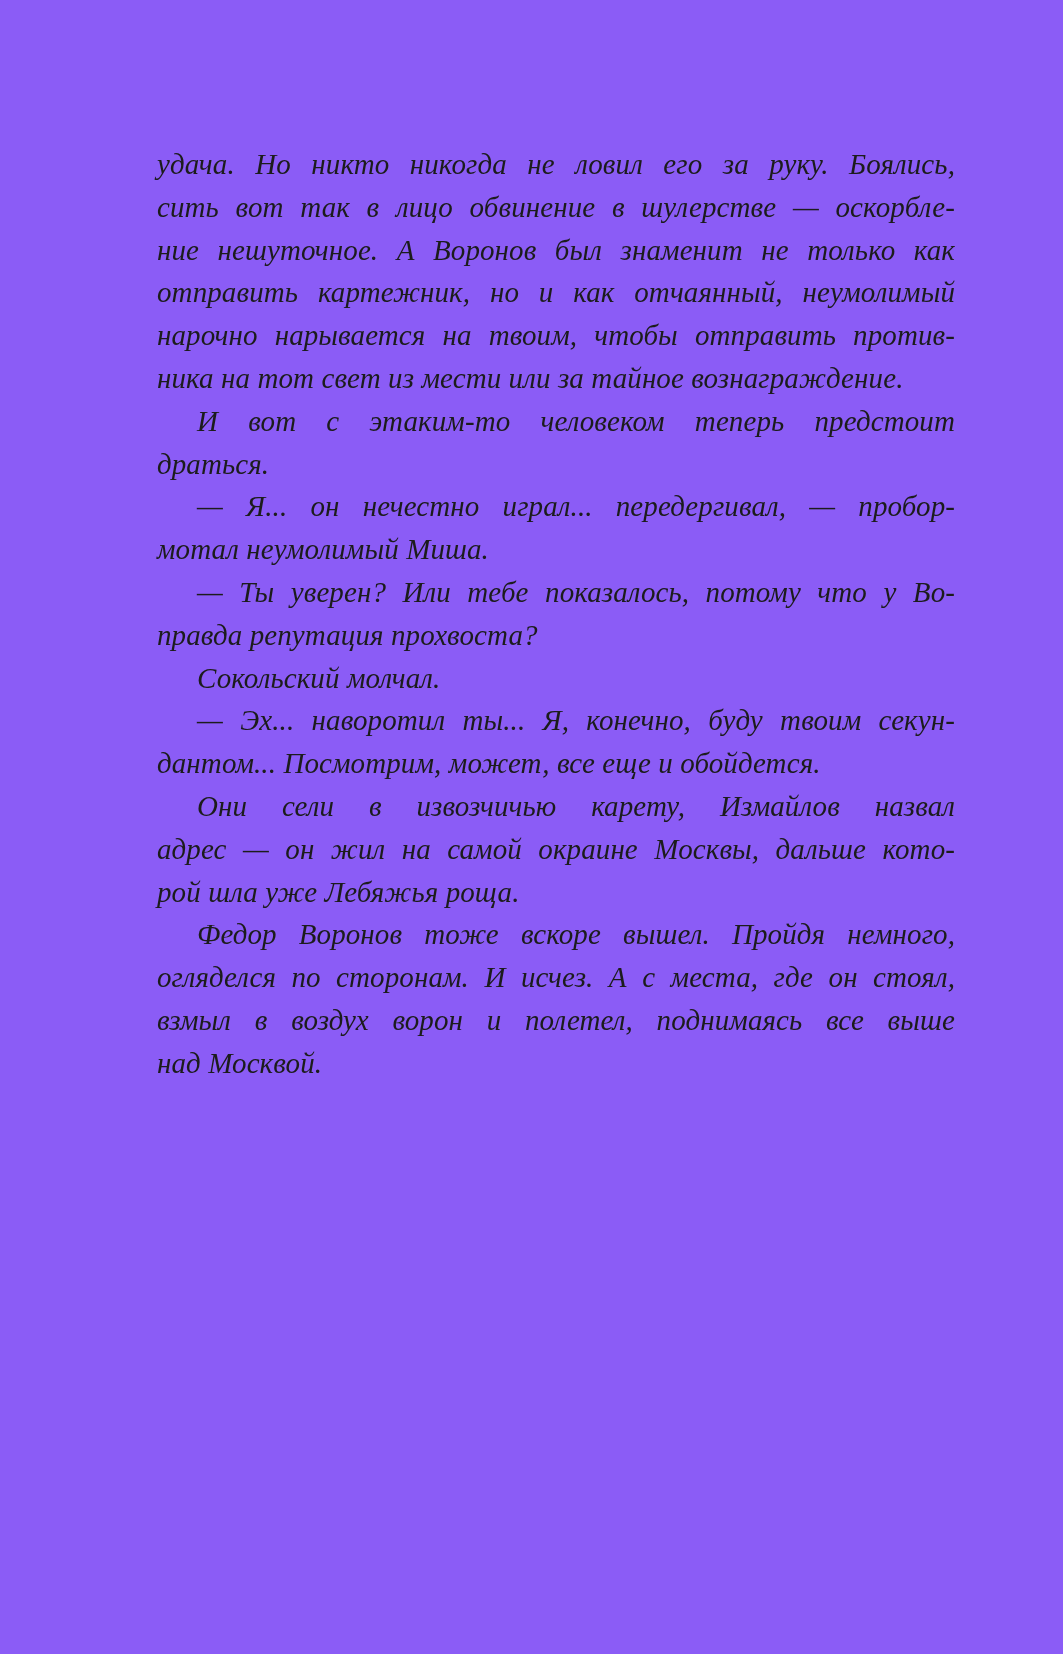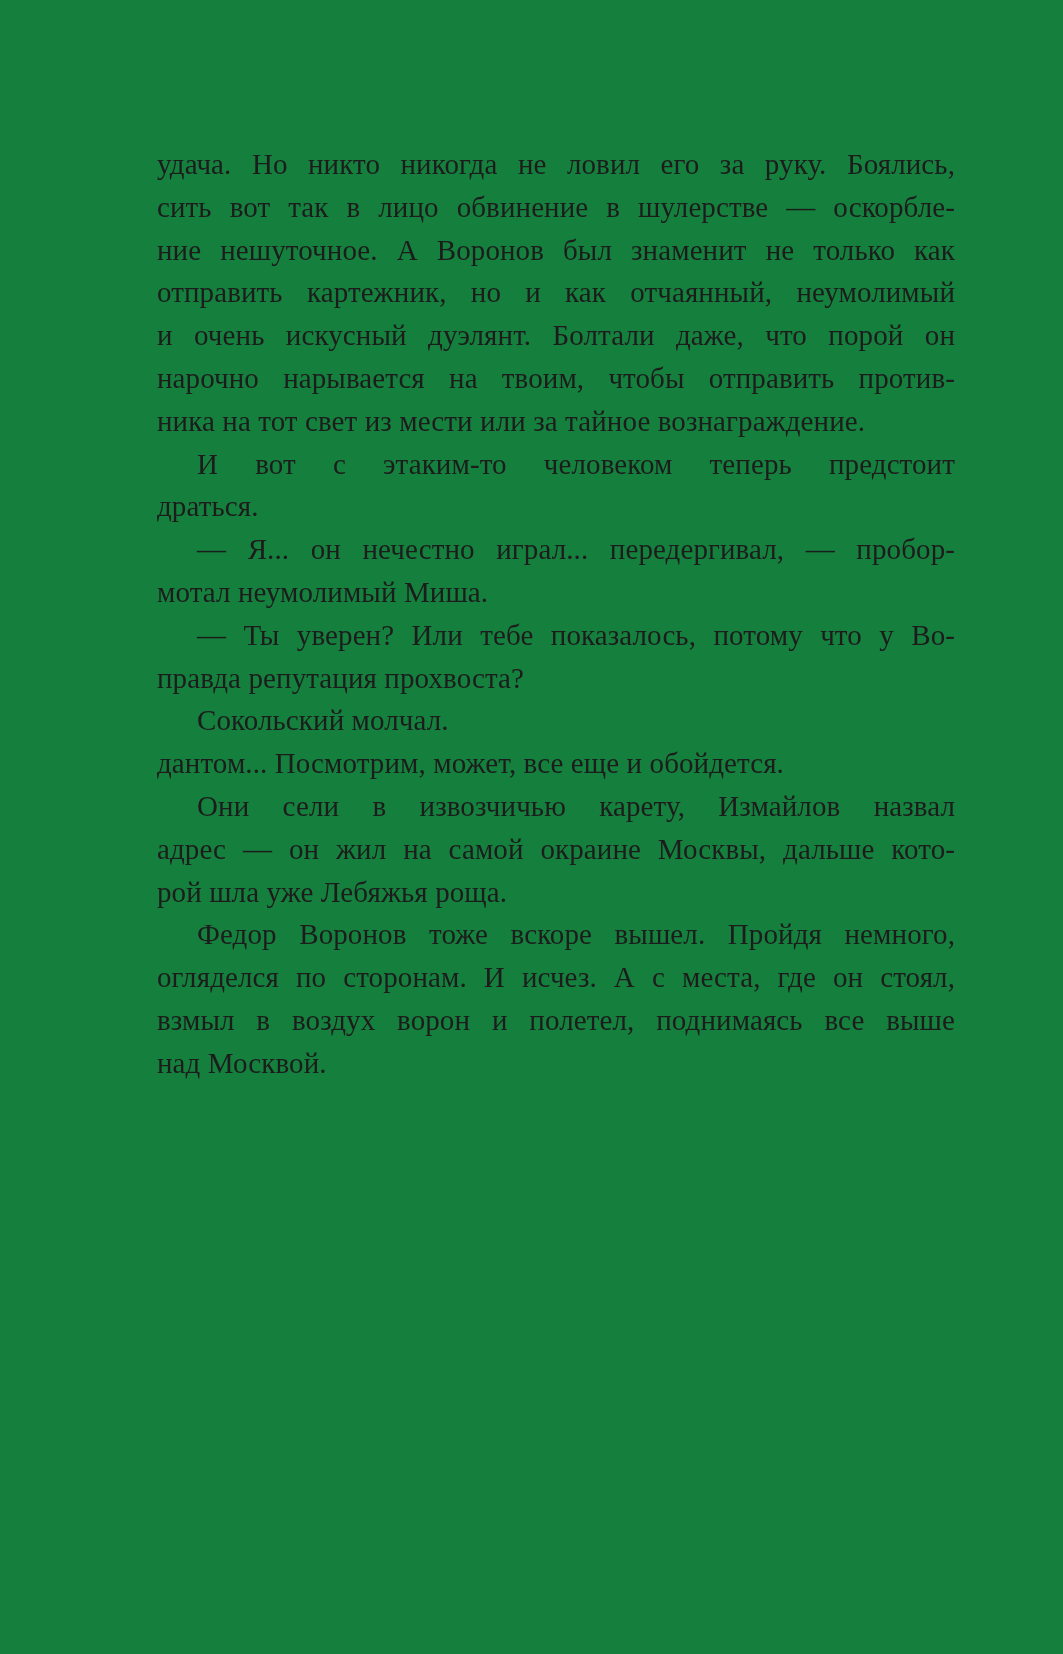--- a/index.html
+++ b/index.html
@@ -11,21 +11,22 @@
     height: 1654px;
     background: #ffffff;
     position: relative;
     overflow: hidden;
   }
   .page {
     position: absolute;
     left: 0; top: 0;
     width: 1063px;
     height: 1654px;
-    background: #15803d;
+    background: #8b5cf6;
+    font-style: italic;
   }
   .text-block {
     position: absolute;
     left: 157px;
     top: 143px;
     width: 798px;
     font-family: "Liberation Serif", "DejaVu Serif", serif;
     font-size: 29px;
     line-height: 42.8px;
     color: #1c1c1c;
@@ -50,40 +51,40 @@
 </head>
 <body>
 
 <main class="page">
   <section class="text-block" id="text-block">
       <div class="paragraph">
         <div class="line">удача. Но никто никогда не ловил его за руку. Боялись,</div>
         <div class="line">сить вот так в лицо обвинение в шулерстве — оскорбле-</div>
         <div class="line">ние нешуточное. А Воронов был знаменит не только как</div>
         <div class="line">отправить картежник, но и как отчаянный, неумолимый</div>
-        <div class="line">и очень искусный дуэлянт. Болтали даже, что порой он</div>
         <div class="line">нарочно нарывается на твоим, чтобы отправить против-</div>
         <div class="line last">ника на тот свет из мести или за тайное вознаграждение.</div>
       </div>
       <div class="paragraph">
         <div class="line indent">И вот с этаким-то человеком теперь предстоит</div>
         <div class="line last">драться.</div>
       </div>
       <div class="paragraph">
         <div class="line indent">— Я... он нечестно играл... передергивал, — пробор-</div>
         <div class="line last">мотал неумолимый Миша.</div>
       </div>
       <div class="paragraph">
         <div class="line indent">— Ты уверен? Или тебе показалось, потому что у Во-</div>
         <div class="line last">правда репутация прохвоста?</div>
       </div>
       <div class="paragraph">
         <div class="line last indent">Сокольский молчал.</div>
       </div>
       <div class="paragraph">
+        <div class="line indent">— Эх... наворотил ты... Я, конечно, буду твоим секун-</div>
         <div class="line last">дантом... Посмотрим, может, все еще и обойдется.</div>
       </div>
       <div class="paragraph">
         <div class="line indent">Они сели в извозчичью карету, Измайлов назвал</div>
         <div class="line">адрес — он жил на самой окраине Москвы, дальше кото-</div>
         <div class="line last">рой шла уже Лебяжья роща.</div>
       </div>
       <div class="paragraph">
         <div class="line indent">Федор Воронов тоже вскоре вышел. Пройдя немного,</div>
         <div class="line">огляделся по сторонам. И исчез. А с места, где он стоял,</div>

